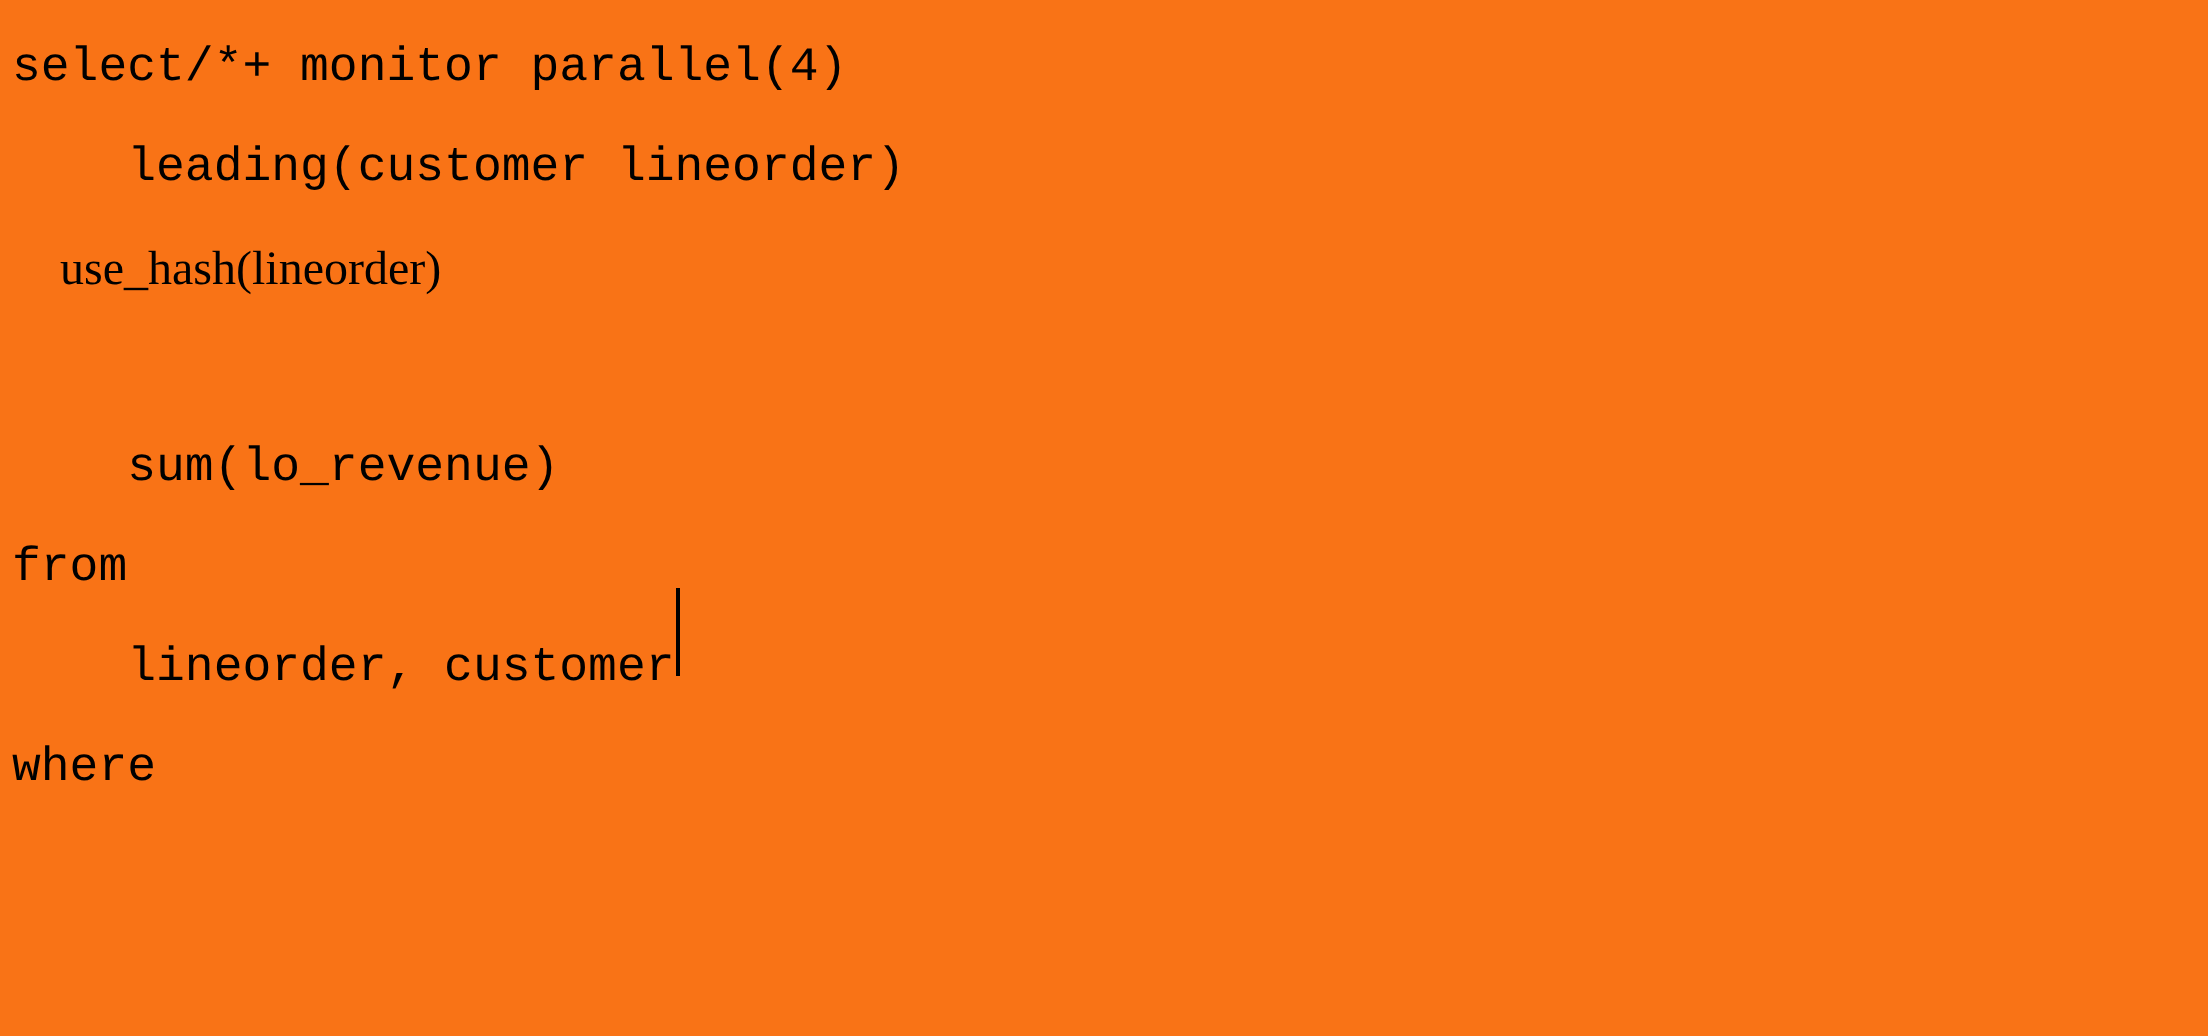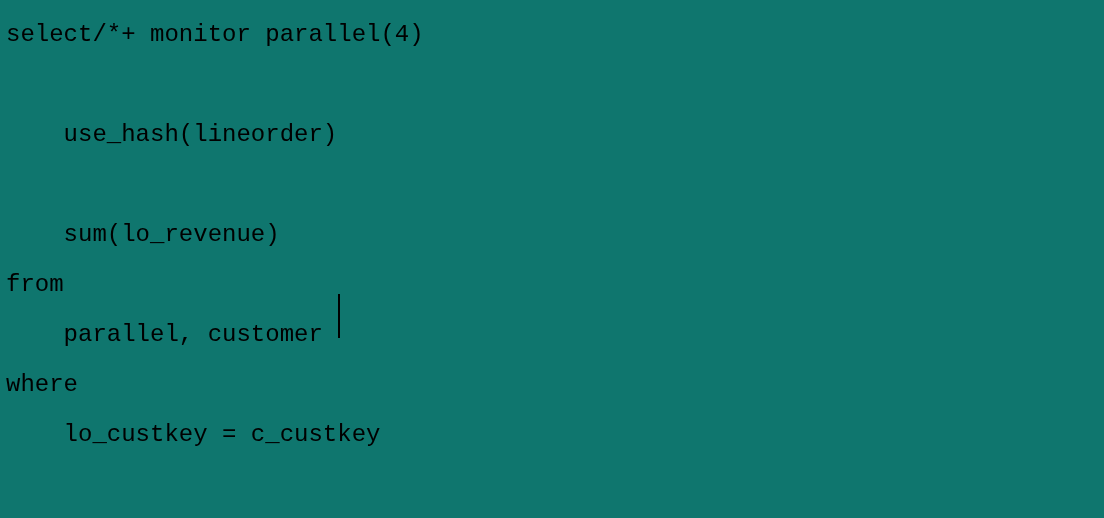--- a/index.html
+++ b/index.html
@@ -50,34 +50,34 @@
     left: 338px;
     top: 294px;
     width: 2px;
     height: 44px;
     background: #000000;
   }
 </style>
 </head>
 <body>
 
-<div id="editor" style="background: #0f766e; color: rgb(0, 0, 0);">
+<div id="editor" style="background: #f97316; color: rgb(0, 0, 0);">
 
   <pre class="code-line" id="line-0" style="position: absolute; left: 0px; top: 10px;">select/*+ monitor parallel(4)</pre>
 
+  <pre class="code-line" id="line-1" style="position: absolute; left: 0px; top: 60px;">    leading(customer lineorder)</pre>
 
-  <pre class="code-line" id="line-2" style="position: absolute; left: 0px; top: 110px;">    use_hash(lineorder)</pre>
+  <pre class="code-line" id="line-2" style="position: absolute; left: 0px; top: 110px; font-family: Liberation Serif, serif;">    use_hash(lineorder)</pre>
 
 
   <pre class="code-line" id="line-5" style="position: absolute; left: 0px; top: 260px;">from</pre>
 
   <pre class="code-line" id="line-4" style="position: absolute; left: 0px; top: 210px;">    sum(lo_revenue)</pre>
 
-  <pre class="code-line" id="line-6" style="position: absolute; left: 0px; top: 310px;">    parallel, customer</pre>
+  <pre class="code-line" id="line-6" style="position: absolute; left: 0px; top: 310px;">    lineorder, customer</pre>
 
   <pre class="code-line" id="line-7" style="position: absolute; left: 0px; top: 360px; text-align: right;">where</pre>
 
-  <pre class="code-line" id="line-8" style="position: absolute; left: 0px; top: 410px;">    lo_custkey = c_custkey</pre>
 
 
   <div class="caret" style="background: rgb(0, 0, 0);"></div>
 
 </div>
 
 </body></html>

